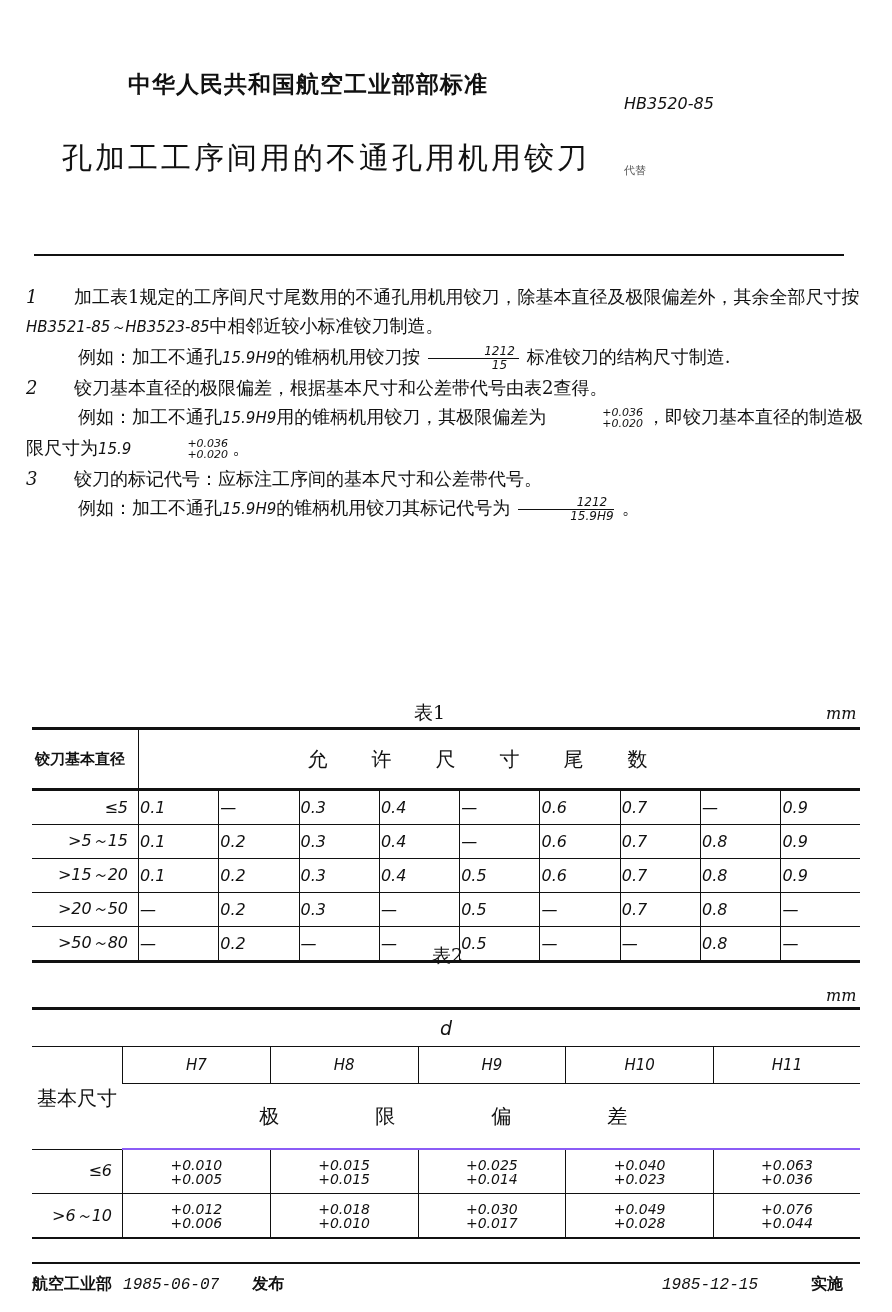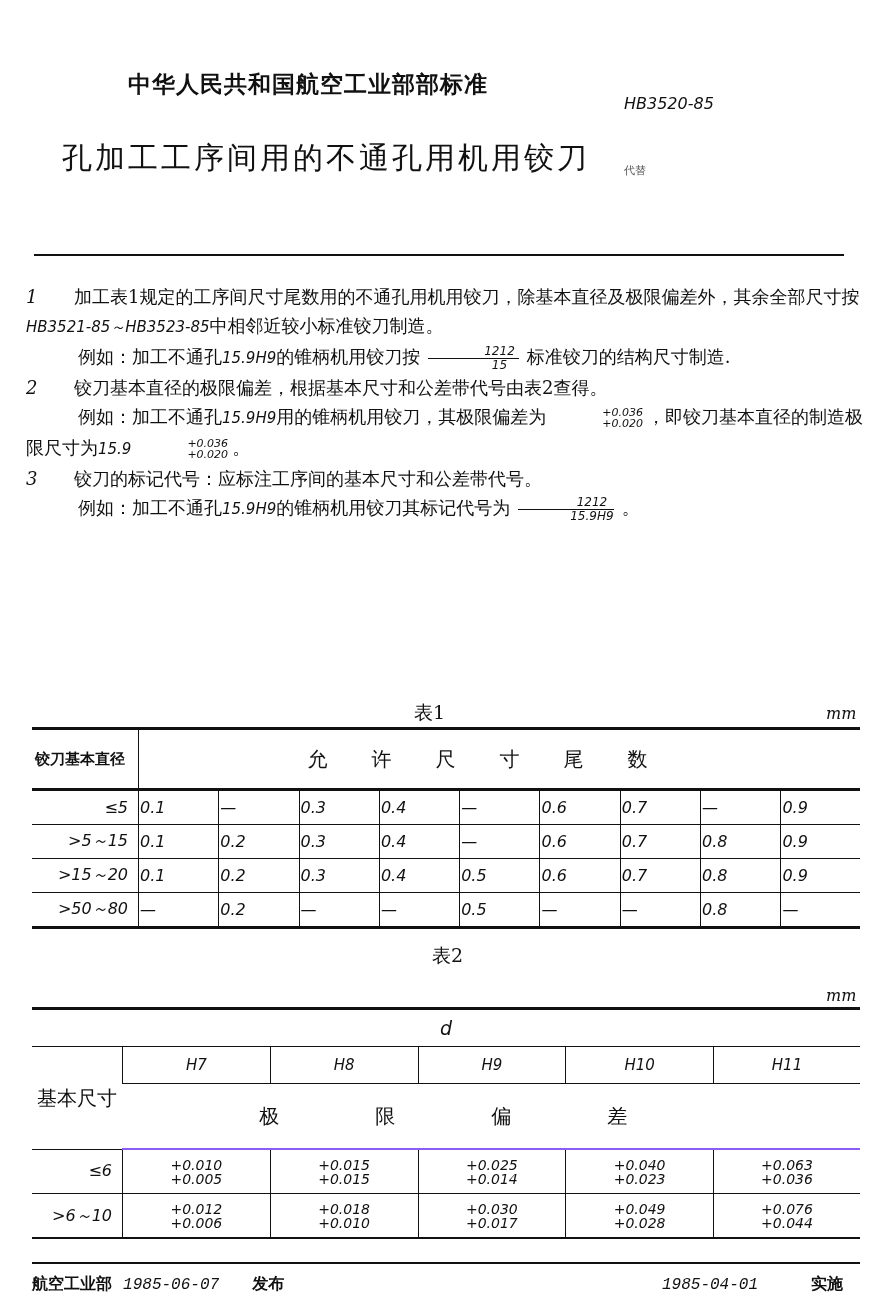--- a/index.html
+++ b/index.html
@@ -105,20 +105,32 @@
     <td>0.1</td>
     <td>0.2</td>
     <td>0.3</td>
     <td>0.4</td>
     <td>0.5</td>
     <td>0.6</td>
     <td>0.7</td>
     <td>0.8</td>
     <td>0.9</td>
   </tr>
+  <tr class="row">
+    <td>&gt;20～50</td>
+    <td>—</td>
+    <td>0.2</td>
+    <td>0.3</td>
+    <td>—</td>
+    <td>0.5</td>
+    <td>—</td>
+    <td>0.7</td>
+    <td>0.8</td>
+    <td>—</td>
+  </tr>
   <tr>
     <td>&gt;50～80</td>
     <td>—</td>
     <td>0.2</td>
     <td>—</td>
     <td>—</td>
     <td>0.5</td>
     <td>—</td>
     <td>—</td>
     <td>0.8</td>
@@ -194,15 +206,15 @@
 </tbody>
   </table>
 
 <div class="abs rule-bot"></div>
 <div class="abs foot-l">
   <b>航空工业部</b>
   <span class="it" style="margin-left:6px;">1985-06-07</span>
   <b style="margin-left:28px;">发布</b>
 </div>
 <div class="abs foot-r">
-  <span class="it">1985-04-01</span>
+  <span class="it">1985-12-15</span>
   <b style="margin-left:48px;">实施</b>
 </div>
 
 </body></html>

